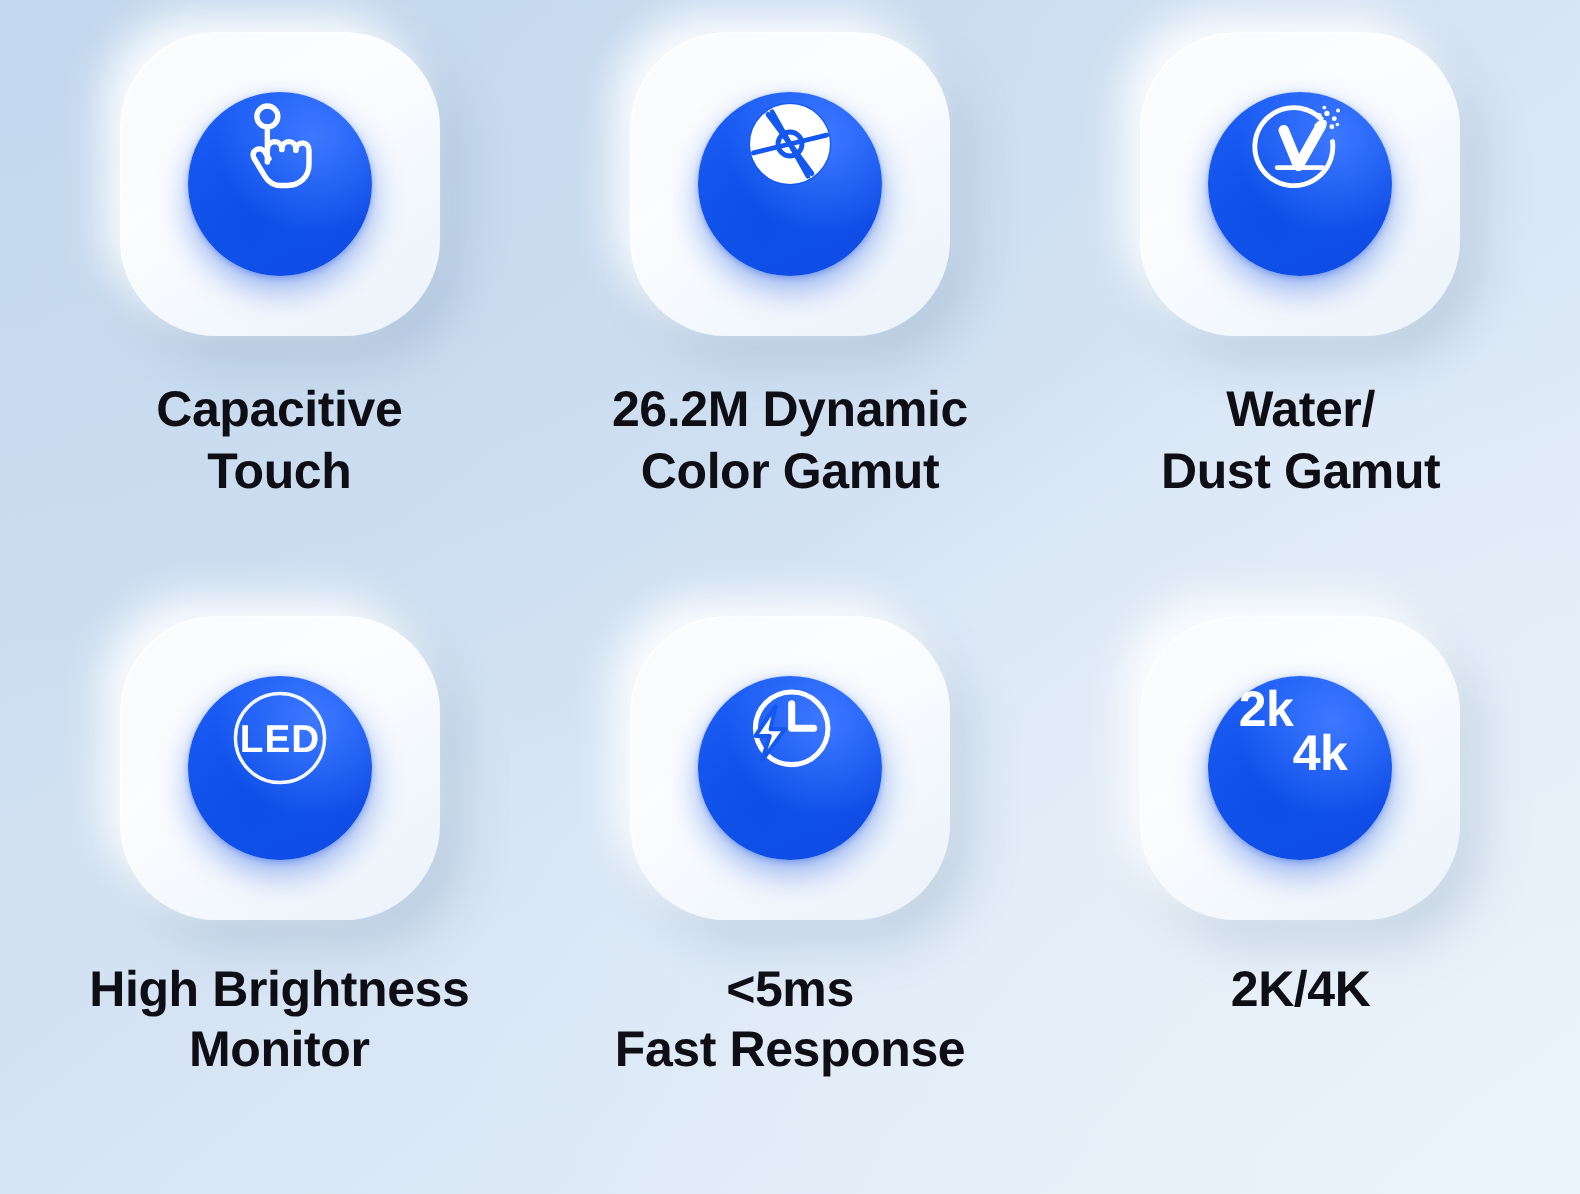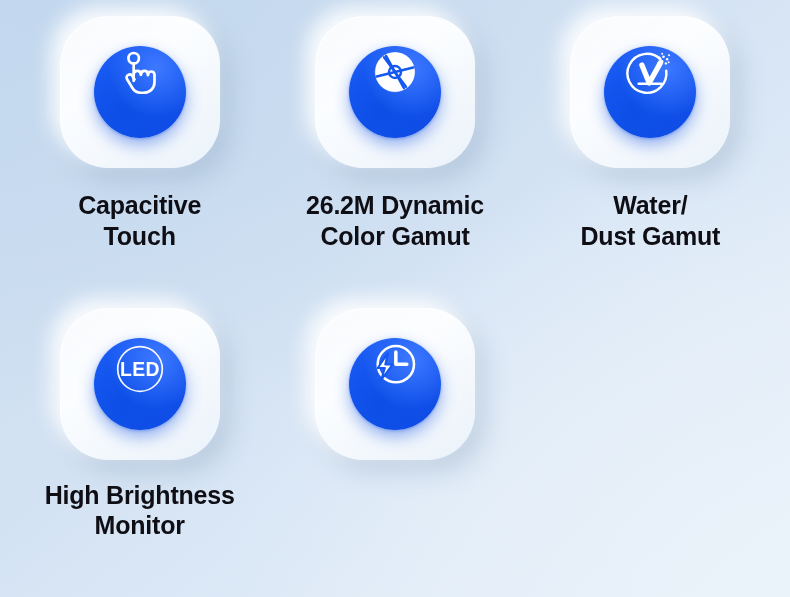--- a/index.html
+++ b/index.html
@@ -217,17 +217,32 @@
         <div class="disc">
           <span>
             <svg width="54" height="54" viewBox="0 0 64 64" fill="none">
               <circle cx="33" cy="31" r="21.5" stroke="#ffffff" stroke-width="3"></circle>
               <path d="M33 16.5 V31 H46" stroke="#ffffff" stroke-width="4.2" stroke-linecap="round" stroke-linejoin="round"></path>
               <path d="M23.5 18 L11.5 35.5 H20 L15.5 50 L29 31.5 H20.5 Z" fill="#ffffff" stroke="#1458f0" stroke-width="2.4" stroke-linejoin="round"></path>
             </svg>
           </span>
         </div>
       </div>
-    </div>
-
+      <div class="label">&lt;5ms
+Fast Response</div>
+    </div>
+
+    <div class="card row2">
+      <div class="tile">
+        <div class="disc">
+          <span>
+            <svg width="64" height="56" viewBox="0 0 64 56">
+              <text class="res-text" x="15" y="25" text-anchor="middle">2k</text>
+              <text class="res-text" x="42" y="47" text-anchor="middle">4k</text>
+            </svg>
+          </span>
+        </div>
+      </div>
+      <div class="label">2K/4K</div>
+    </div>
 
   </div>
 </div>
 
 </body></html>

